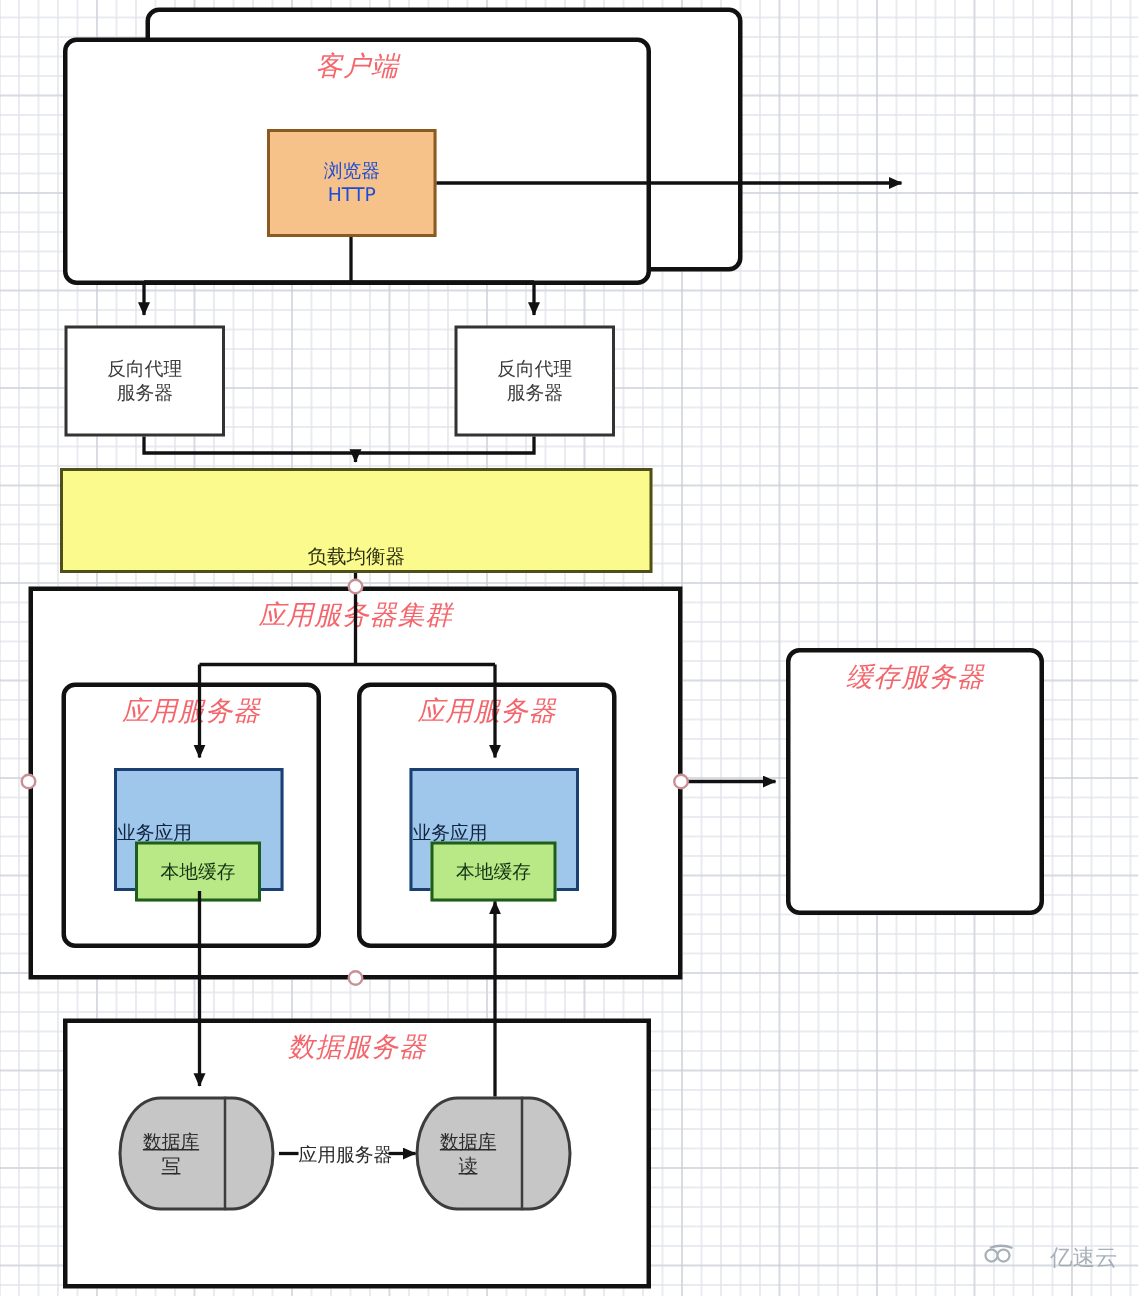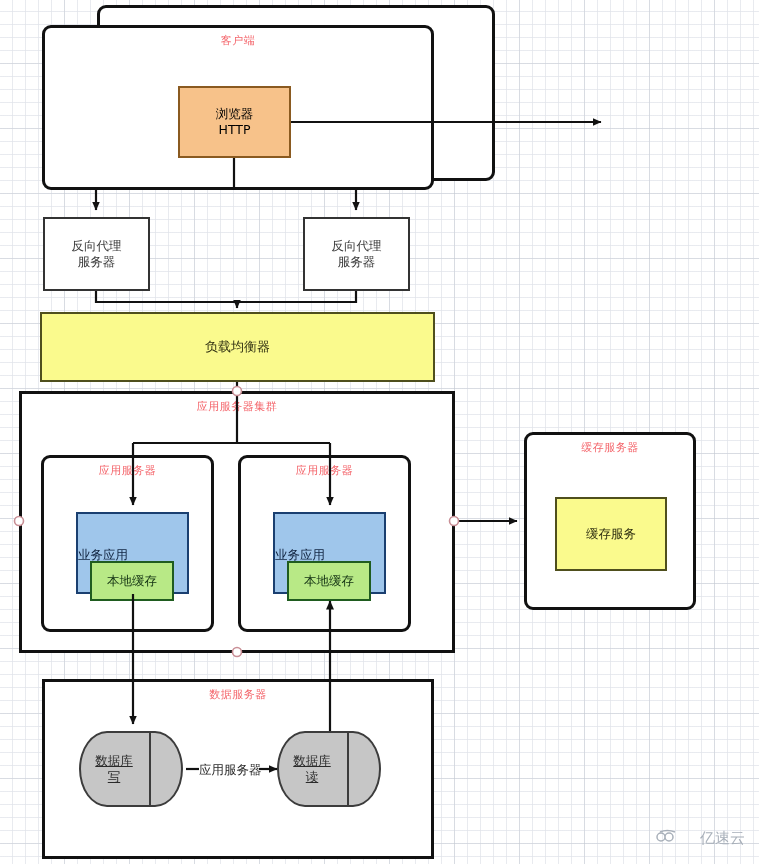--- a/index.html
+++ b/index.html
@@ -35,49 +35,51 @@
   }
   .container-box {
     background: #ffffff;
     border: 3px solid #111111;
     align-items: flex-start;
     justify-content: center;
   }
   .container-box.rounded { border-radius: 9px; }
   .container-label {
     color: #f4666c;
-    font-size: 11px;
+    font-size: 18px;
     margin-top: 6px;
     letter-spacing: 0.5px;
     white-space: nowrap;
+    font-style: italic;
   }
   .plain-box {
     background: #ffffff;
     border: 2px solid #333333;
     color: #3b3b3b;
     font-size: 12.5px;
     text-align: center;
   }
   .dashdot-box {
     background: #ffffff;
     border: 3px dashed #111111;
     color: #3b3b3b;
     font-size: 12.5px;
   }
   .browser-box {
     background: #f7c28a;
     border: 2px solid #8a5a20;
-    color: #000000;
+    color: #1d4ed8;
     font-size: 12.5px;
   }
   .lb-box {
     background: #fafa8d;
     border: 2px solid #4f4f1d;
     color: #2e2e10;
     font-size: 13px;
+    align-items: flex-end;
   }
   .app-inner {
     background: #9fc6eb;
     border: 2px solid #1a3f70;
     color: #10233f;
     font-size: 12.5px;
     align-items: flex-start;
     padding-top: 4px;
   }
   .cache-inner {
@@ -218,23 +220,20 @@
   <div class="node app-inner" style="left:273px;top:512px;width:113px;height:82px;flex-direction:column;">
     <span>业务应用</span>
   </div>
   <div class="node cache-inner" style="left:287px;top:544px;width:84px;height:40px;">
     <span>本地缓存</span>
   </div>
 
   <div class="node container-box rounded" style="left:524px;top:432px;width:172px;height:178px;">
     <span class="container-label">缓存服务器</span>
   </div>
-  <div class="node cacheserv-inner" style="left:555px;top:497px;width:112px;height:74px;">
-    <span>缓存服务</span>
-  </div>
 
   <div class="node container-box" style="left:42px;top:679px;width:392px;height:180px;">
     <span class="container-label">数据服务器</span>
   </div>
 
   <div class="cyl" style="left:79px;top:731px;width:104px;height:76px;">
     <div class="body"></div>
     <div class="cap"></div>
     <div class="cyl-label">
       <span>

